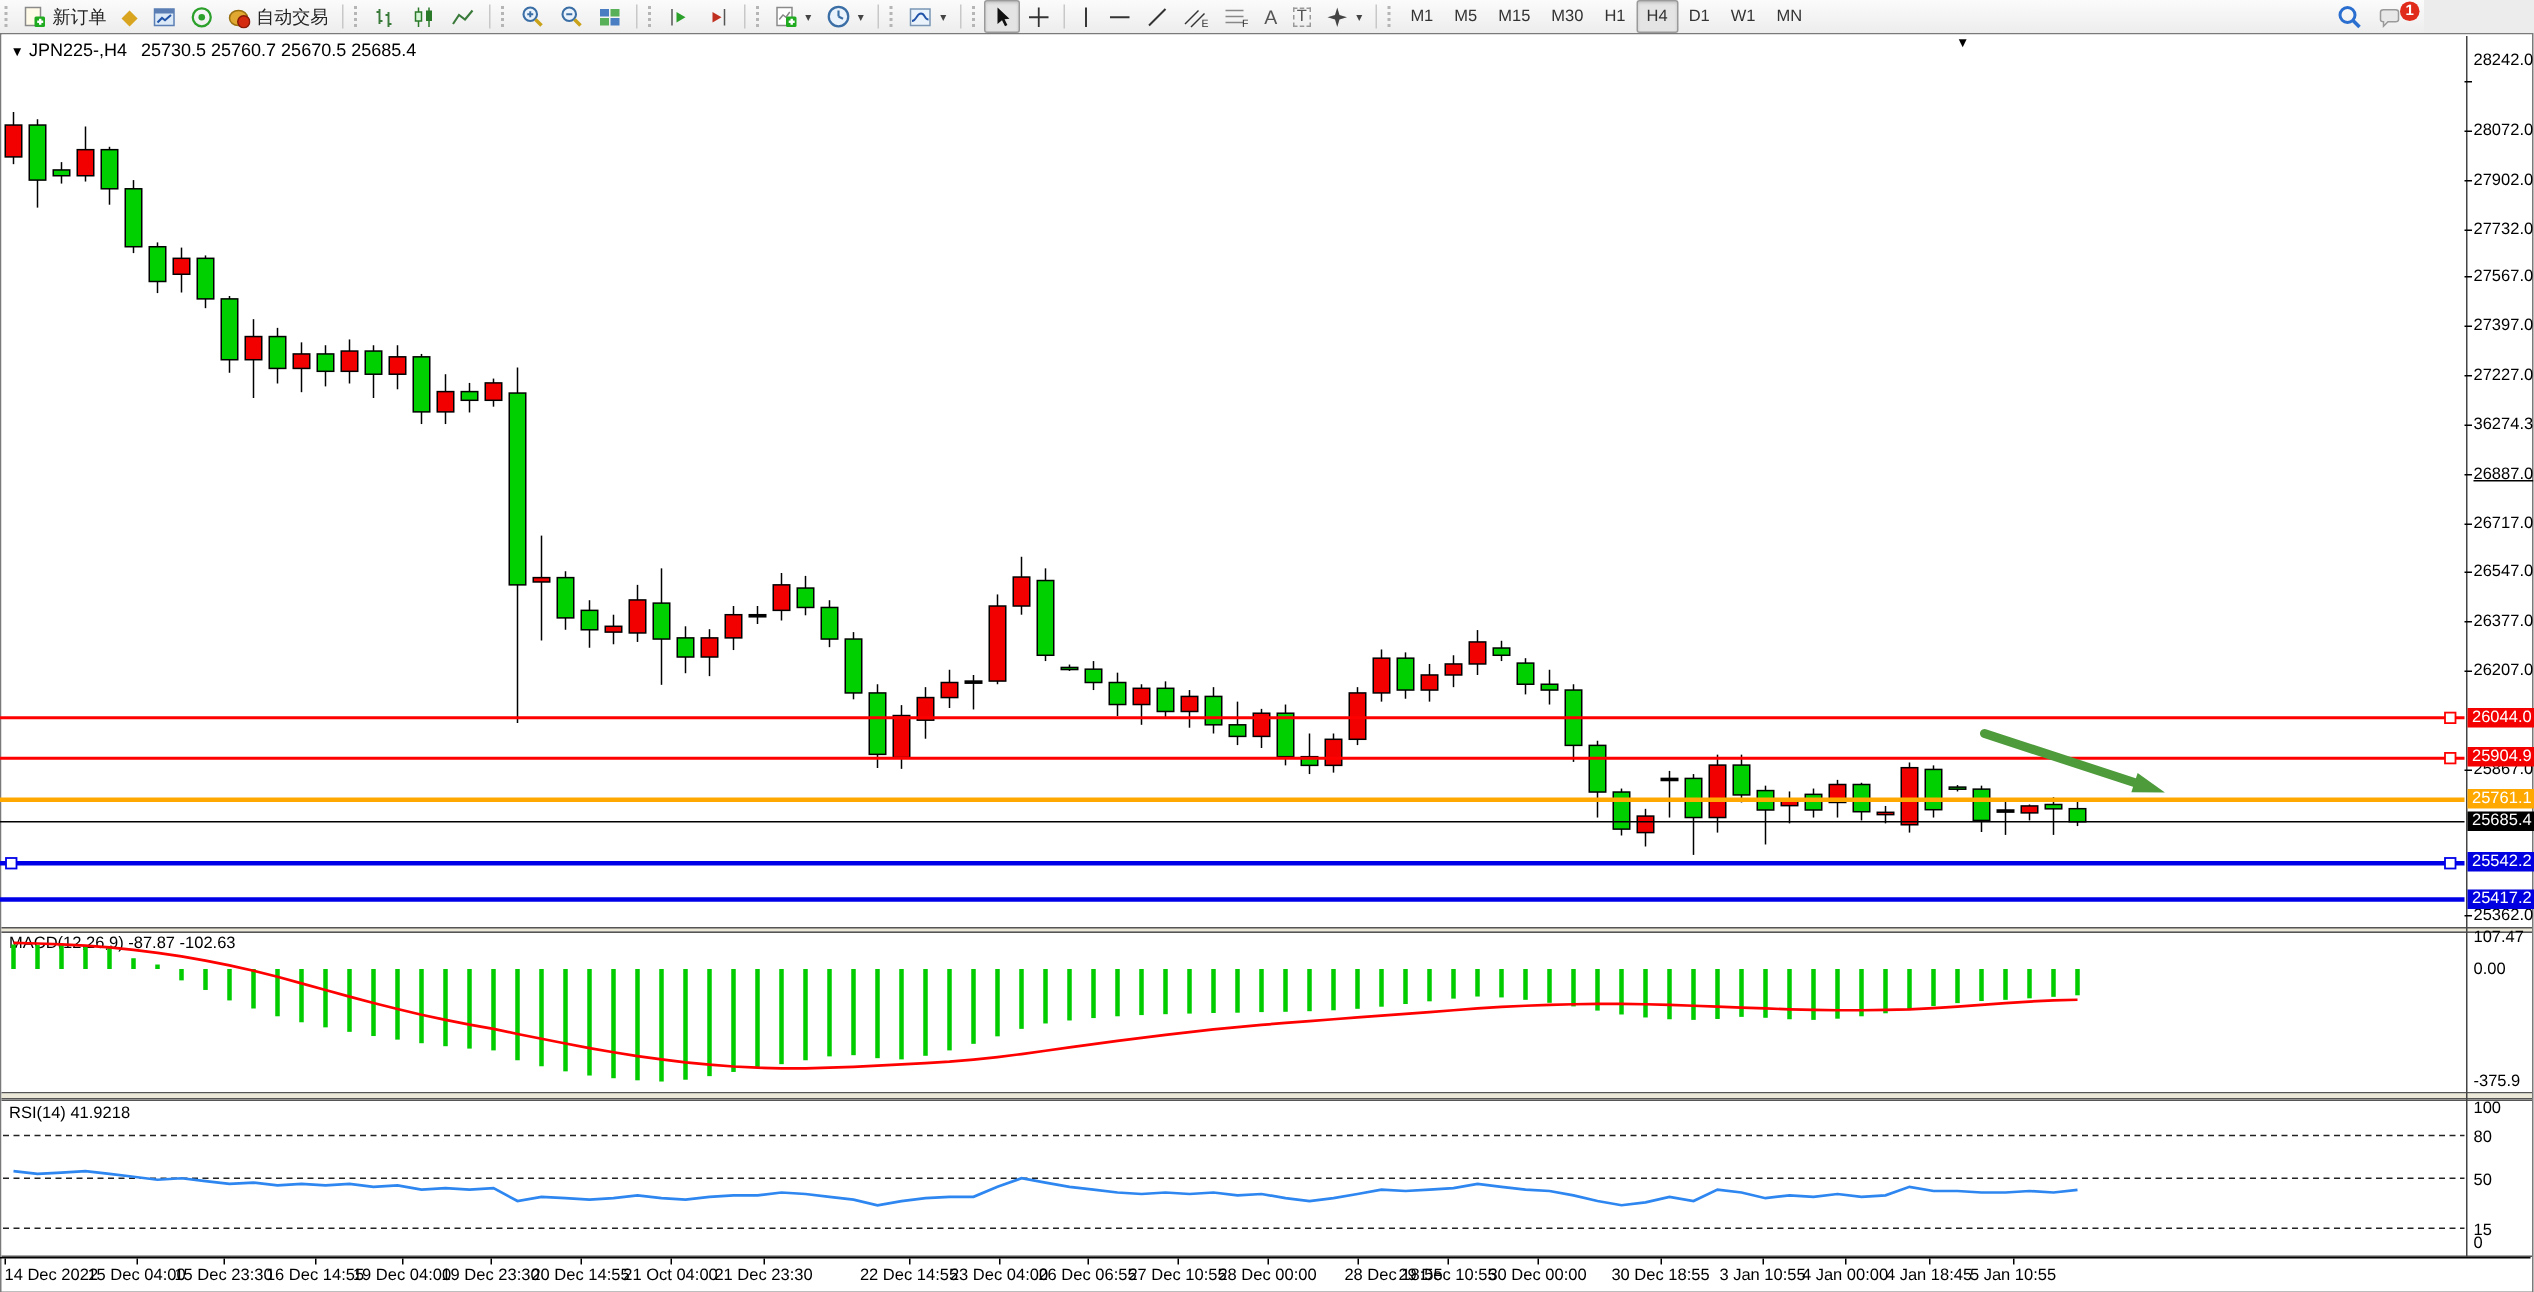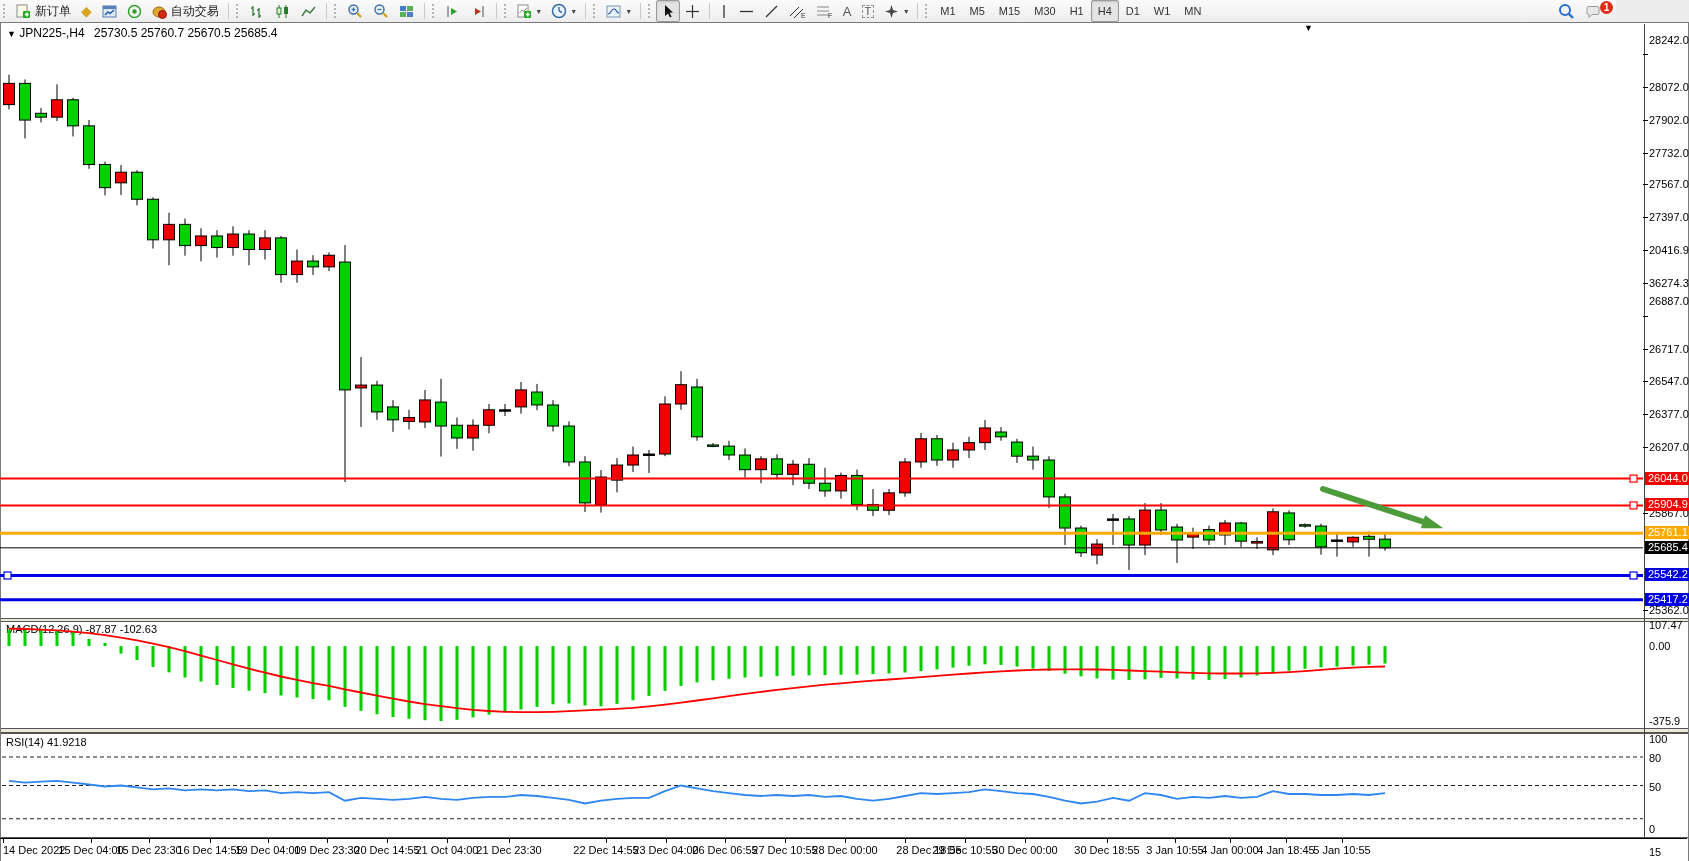--- a/index.html
+++ b/index.html
@@ -552,25 +552,25 @@
     <div class="axis-label" style="top: 80.8376px;">28072.0</div>
     <div class="axis-tick" style="top: 119.675px;"></div>
     <div class="axis-label" style="top: 113.675px;">27902.0</div>
     <div class="axis-tick" style="top: 152.513px;"></div>
     <div class="axis-label" style="top: 146.513px;">27732.0</div>
     <div class="axis-tick" style="top: 184.384px;"></div>
     <div class="axis-label" style="top: 178.384px;">27567.0</div>
     <div class="axis-tick" style="top: 217.222px;"></div>
     <div class="axis-label" style="top: 211.222px;">27397.0</div>
     <div class="axis-tick" style="top: 250.059px;"></div>
-    <div class="axis-label" style="top: 244.059px;">20416.9</div>
+    <div class="axis-label" style="top: 244.059px;">27227.0</div>
     <div class="axis-tick" style="top: 282.897px;"></div>
     <div class="axis-label" style="top: 276.897px;">36274.3</div>
     <div class="axis-tick" style="top: 315.735px;"></div>
-    <div class="axis-label" style="top: 295px;">26887.0</div>
+    <div class="axis-label" style="top: 310px; text-decoration: underline;">26887.0</div>
     <div class="axis-tick" style="top: 348.572px;"></div>
     <div class="axis-label" style="top: 342.572px;">26717.0</div>
     <div class="axis-tick" style="top: 381.41px;"></div>
     <div class="axis-label" style="top: 375.41px;">26547.0</div>
     <div class="axis-tick" style="top: 414.247px;"></div>
     <div class="axis-label" style="top: 408.247px;">26377.0</div>
     <div class="axis-tick" style="top: 447.085px;"></div>
     <div class="axis-label" style="top: 441.085px;">26207.0</div>
     <div class="axis-tick" style="top: 512.76px;"></div>
     <div class="axis-label" style="top: 506.76px;">25867.0</div>
@@ -581,21 +581,21 @@
     <div class="price-tag" style="top: 526.216px; background: rgb(255, 168, 0);">25761.1</div>
     <div class="price-tag" style="top: 540.838px; background: rgb(0, 0, 0);">25685.4</div>
     <div class="price-tag" style="top: 568.499px; background: rgb(0, 0, 224);">25542.2</div>
     <div class="price-tag" style="top: 592.644px; background: rgb(0, 0, 224);">25417.2</div>
     <div class="axis-label" style="top: 618.56px;">107.47</div>
     <div class="axis-label" style="top: 640px;">0.00</div>
     <div class="axis-label" style="top: 714.992px;">-375.9</div>
     <div class="axis-label" style="top: 733px;">100</div>
     <div class="axis-label" style="top: 752px;">80</div>
     <div class="axis-label" style="top: 780.5px;">50</div>
-    <div class="axis-label" style="top: 813.75px; margin-top: 32px;">15</div>
+    <div class="axis-label" style="top: 813.75px;">15</div>
     <div class="axis-label" style="top: 823px;">0</div>
   </div>
 <div id="time-layer">
     <div class="time-tick" style="left: 3px;"></div>
     <div class="time-label" style="left: 3px;">14 Dec 2022</div>
     <div class="time-tick" style="left: 91px;"></div>
     <div class="time-label" style="left: 91px; transform: translateX(-50%);">15 Dec 04:00</div>
     <div class="time-tick" style="left: 149px;"></div>
     <div class="time-label" style="left: 149px; transform: translateX(-50%);">15 Dec 23:30</div>
     <div class="time-tick" style="left: 210px;"></div>

